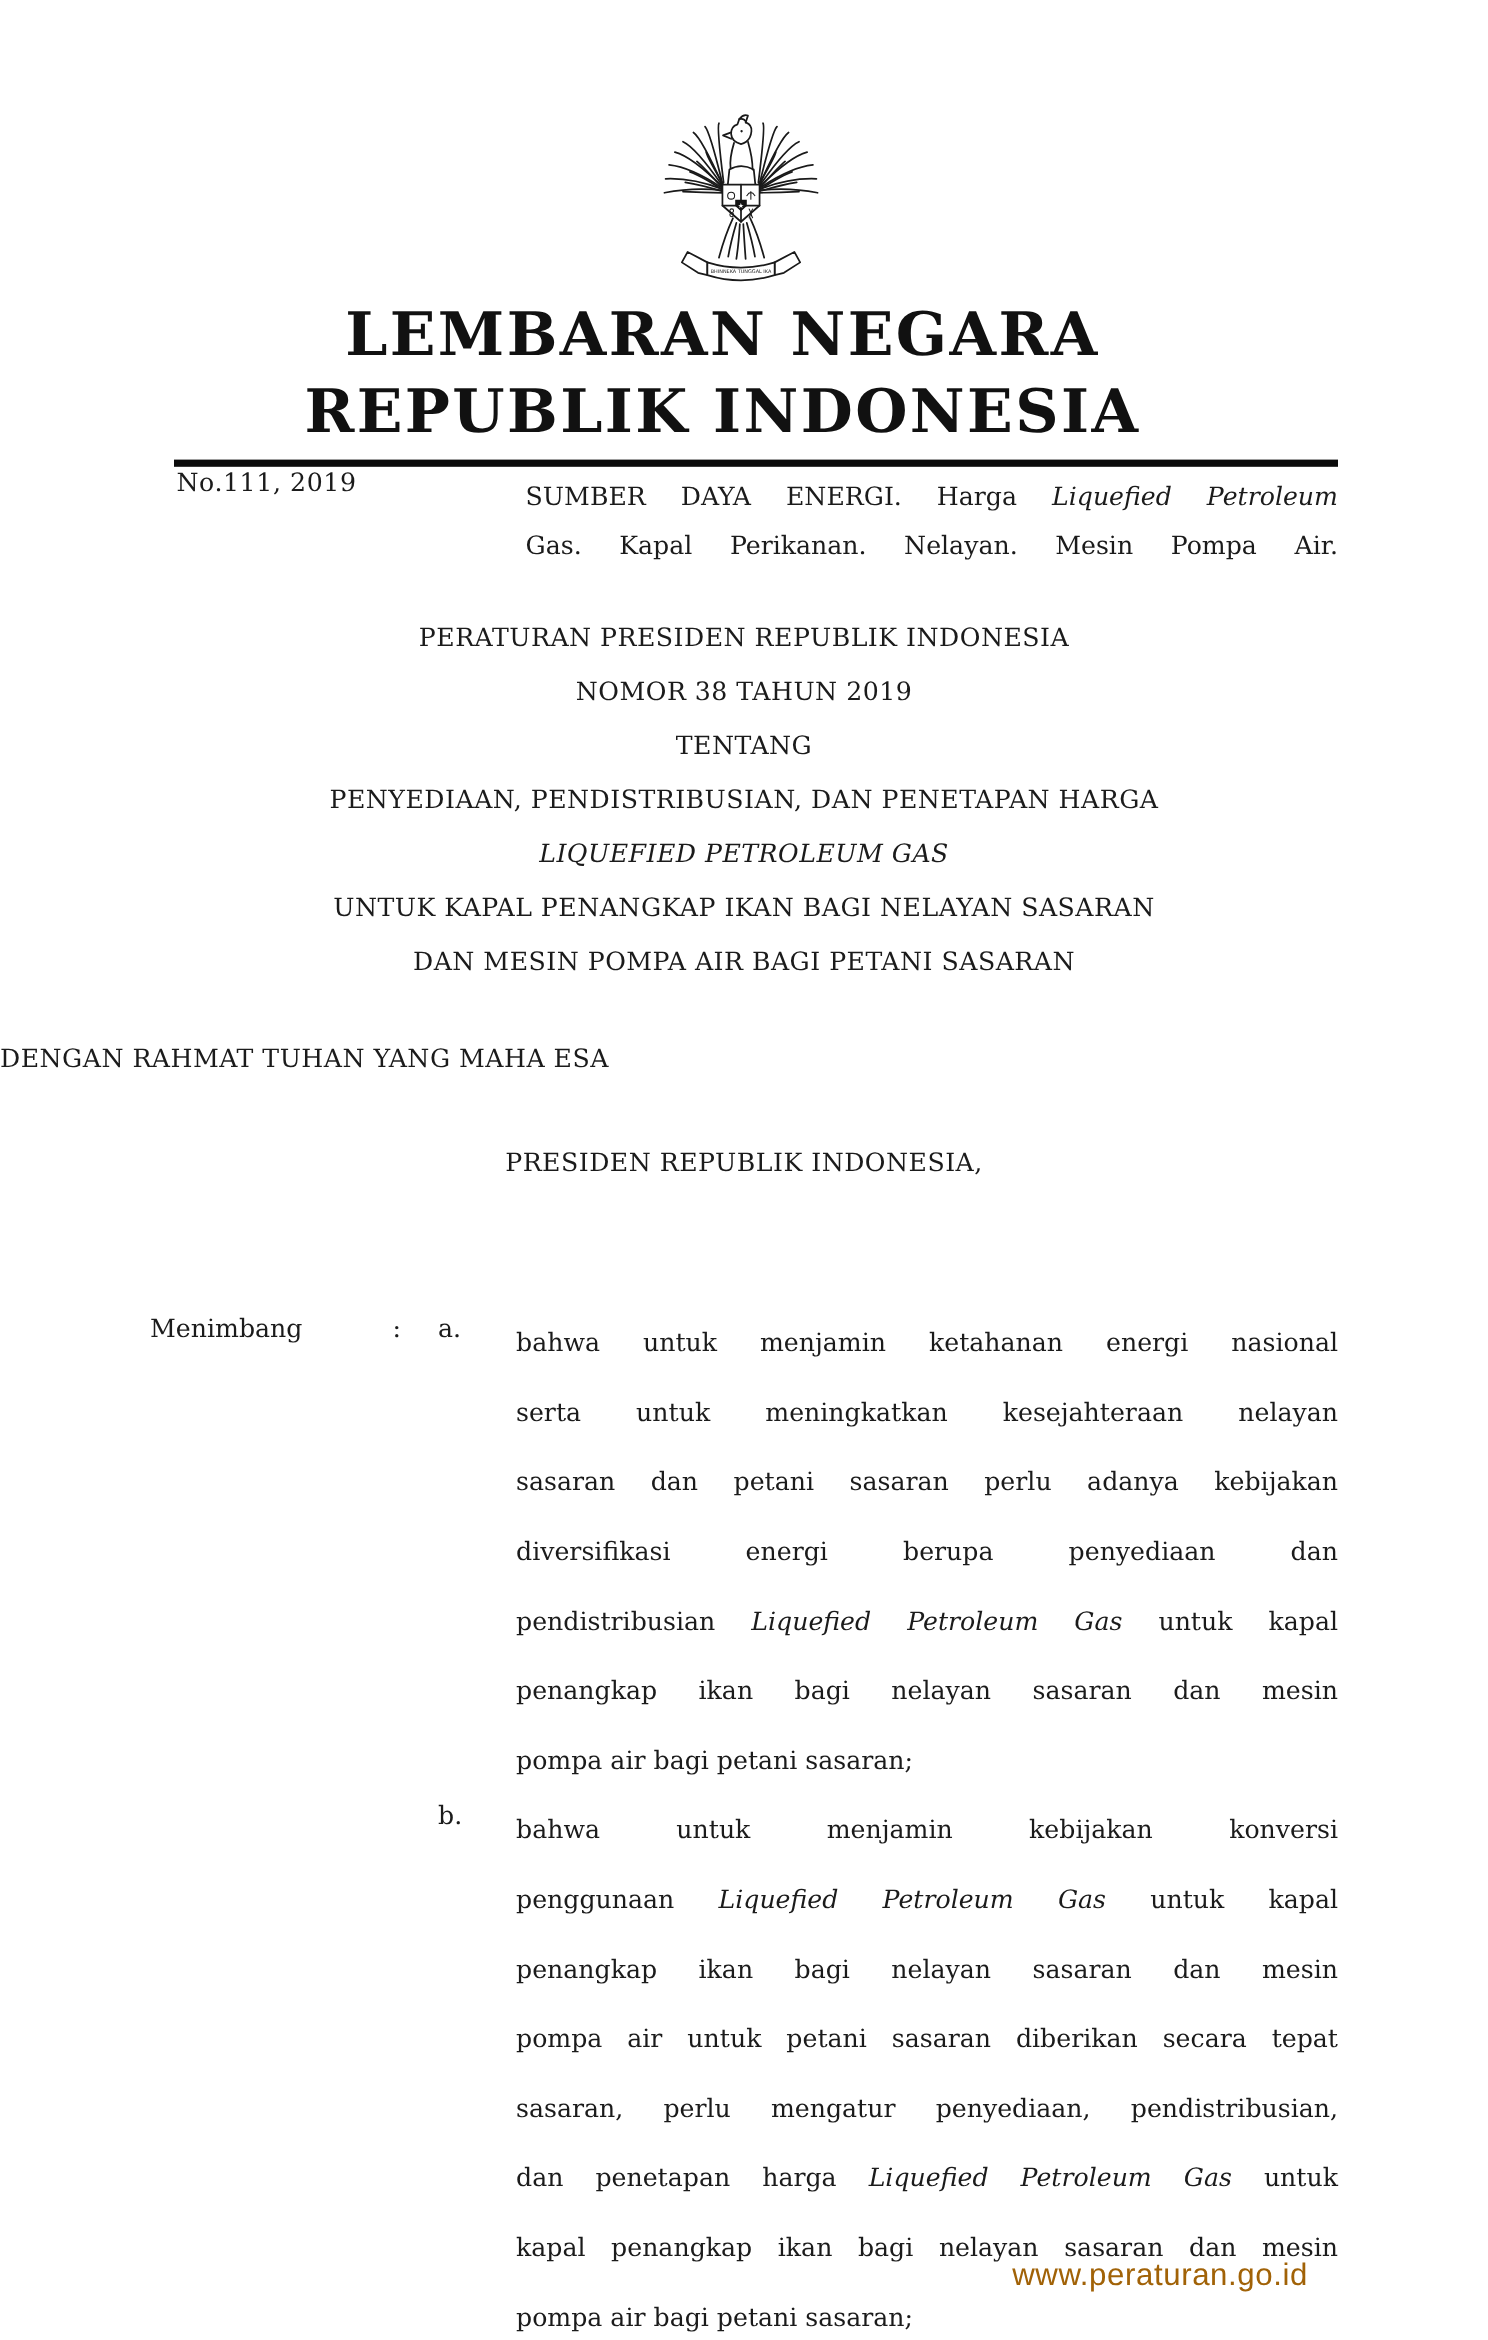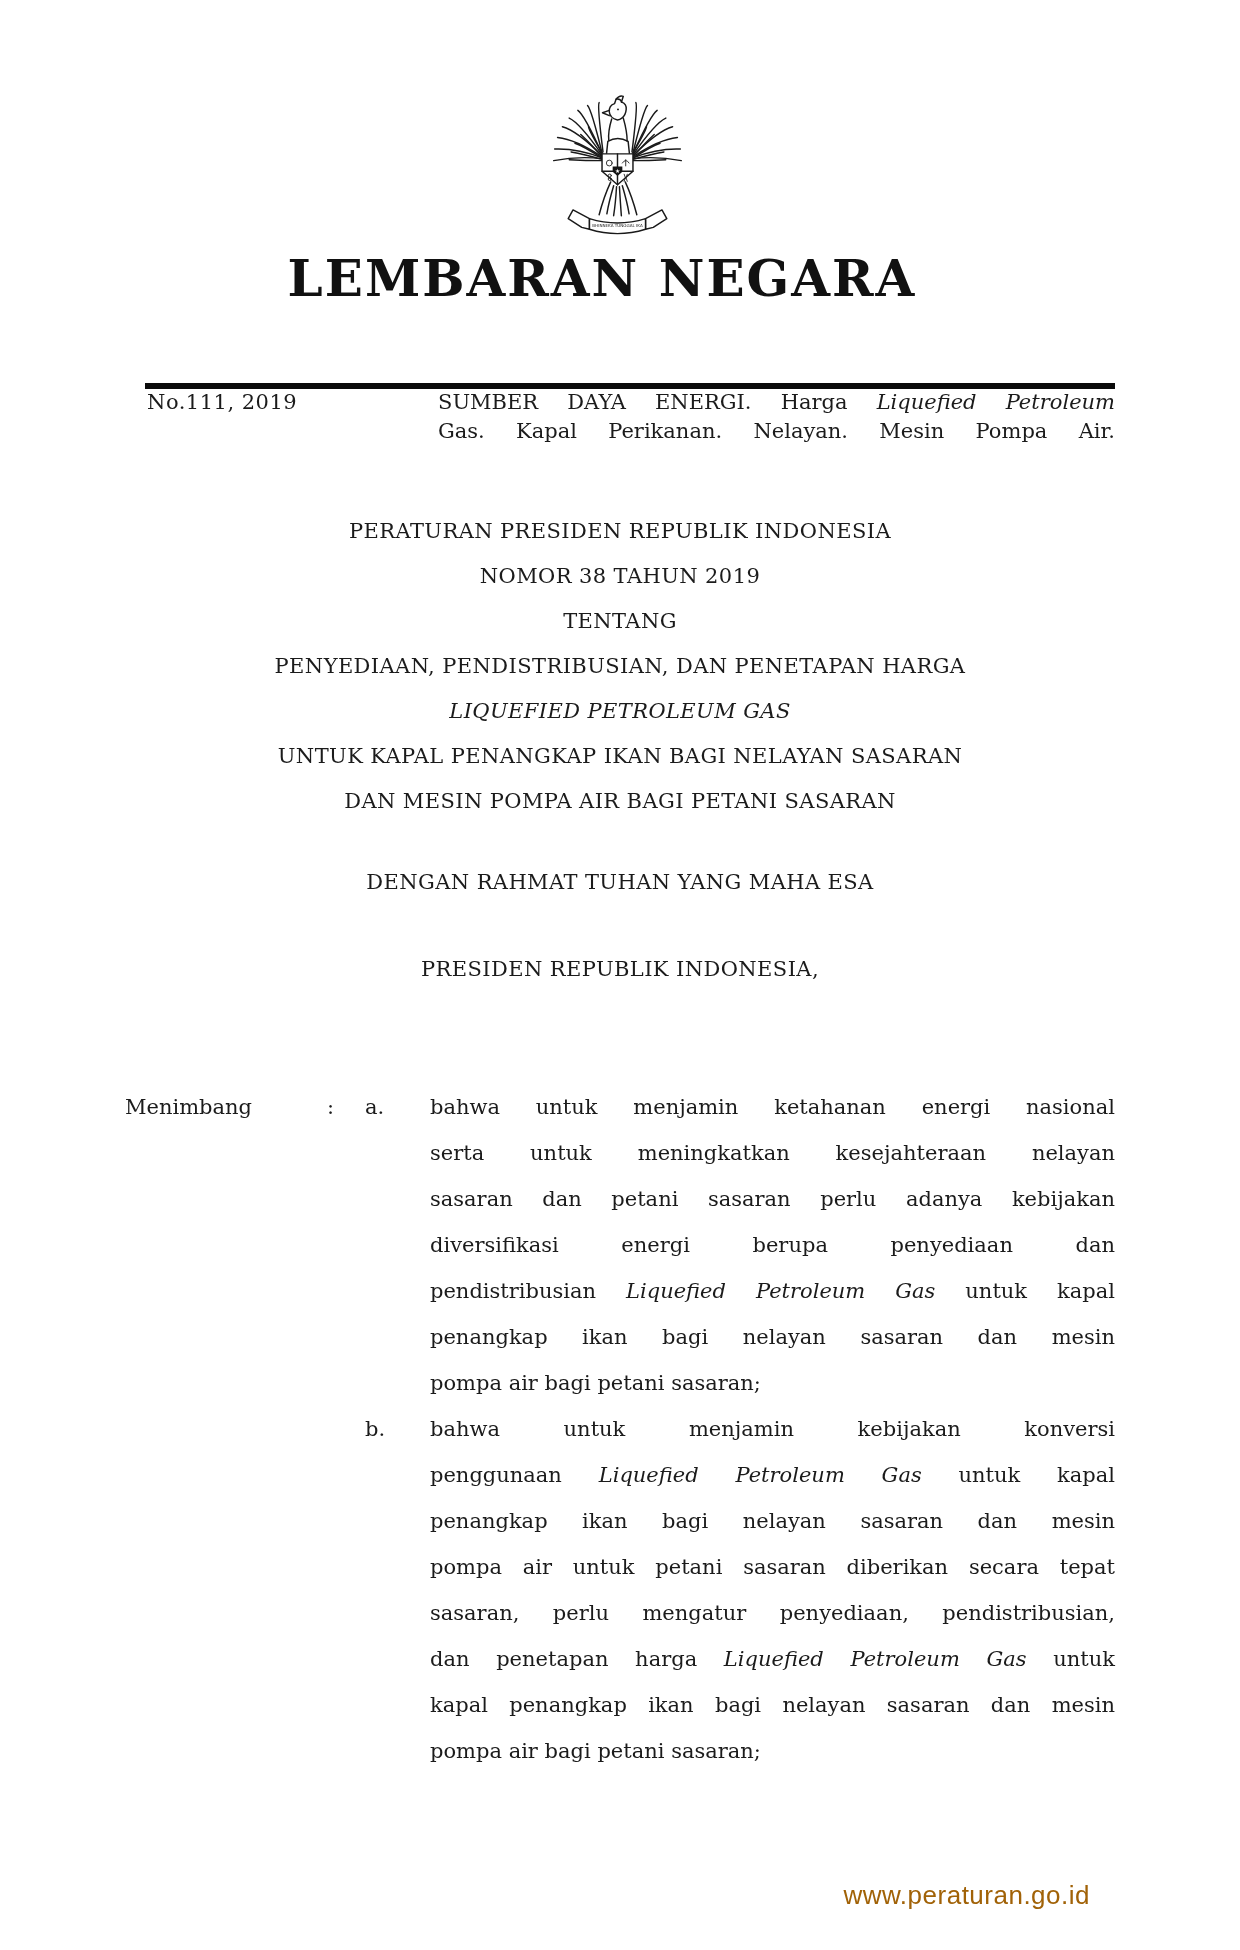--- a/index.html
+++ b/index.html
@@ -22,28 +22,28 @@
   }
 
   
   #rule{left:145px;top:383px;width:970px;height:6px;background:#0b0b0b;}
 
   
   #gazette-number{left:147px;top:388px;font-size:21px;line-height:29px;letter-spacing:.5px;text-align:center;}
   #gazette-subject{left:438px;top:388px;width:677px;font-size:21px;line-height:29px;}
 
   
-  .justify .gen-line{text-align:justify;text-align-last:justify;}
+  .justify .gen-line{text-align:justify;text-align-last:justify;margin-top:12px;}
   .justify .gen-line.last{text-align-last:left;}
   .center-block .gen-line{text-align:center;}
 
   
   #doc-title{left:0;top:509px;width:1240px;font-size:21px;line-height:45px;letter-spacing:.4px;}
 
-  #motto{left:0;top:860px;width:1240px;text-align:center;font-size:21px;line-height:45px;letter-spacing:.4px;}
+  #motto{left:0;top:860px;width:1240px;text-align:left;font-size:21px;line-height:45px;letter-spacing:.4px;}
   #opening{left:0;top:947px;width:1240px;text-align:center;font-size:21px;line-height:45px;letter-spacing:.4px;}
 
   
   #considerations{left:0;top:1084px;width:1240px;font-size:21px;line-height:46px;}
   #cons-label{position:absolute;left:125px;top:0;}
   #cons-colon{position:absolute;left:327px;top:0;}
   #cons-items{position:absolute;left:365px;top:0;width:750px;}
   .cons-item{display:flex;}
   .cons-marker{flex:0 0 65px;width:65px;}
   .cons-lines{flex:1 1 auto;min-width:0;}
@@ -118,20 +118,21 @@
         <path d="M164,180 q5,7 0,15 M170,180 q-5,7 0,15"></path>
       </g>
       <path d="M140,164 H160 V175 L150,184 L140,175 Z" fill="#141414" stroke="none"></path>
     </g>
     <text x="150" y="178" font-size="12" text-anchor="middle" fill="#ffffff" stroke="none" font-family="DejaVu Sans, sans-serif">★</text>
   </g>
 </svg>
 
 <div id="masthead" class="abs">
   <div>LEMBARAN NEGARA</div>
+  <div>REPUBLIK INDONESIA</div>
 </div>
 
 <div id="rule" class="abs"></div>
 
 <div id="gazette-number" class="abs">No.111, 2019</div>
 <div id="gazette-subject" class="abs justify">
     <div class="gen-line"><span>SUMBER DAYA ENERGI. Harga </span><i>Liquefied Petroleum</i></div>
     <div class="gen-line"><span>Gas. Kapal Perikanan. Nelayan. Mesin Pompa Air.</span></div>
   </div>
 

